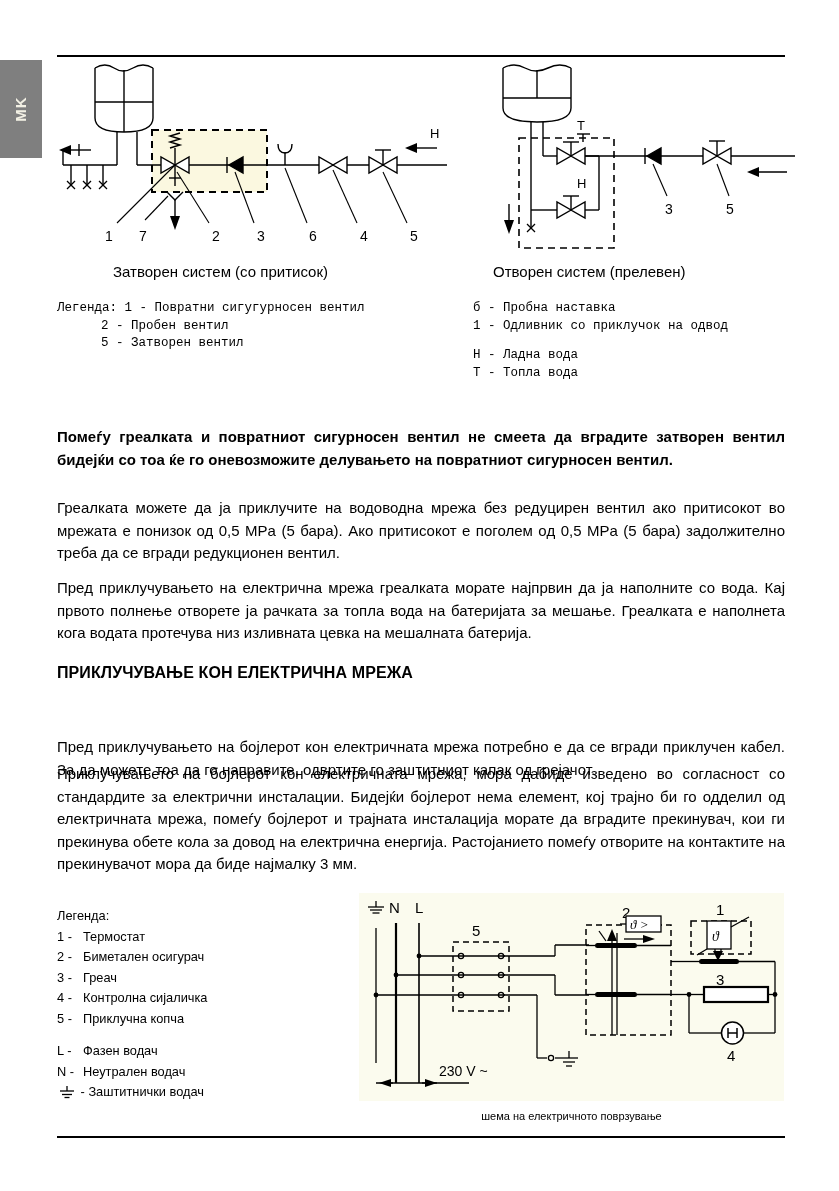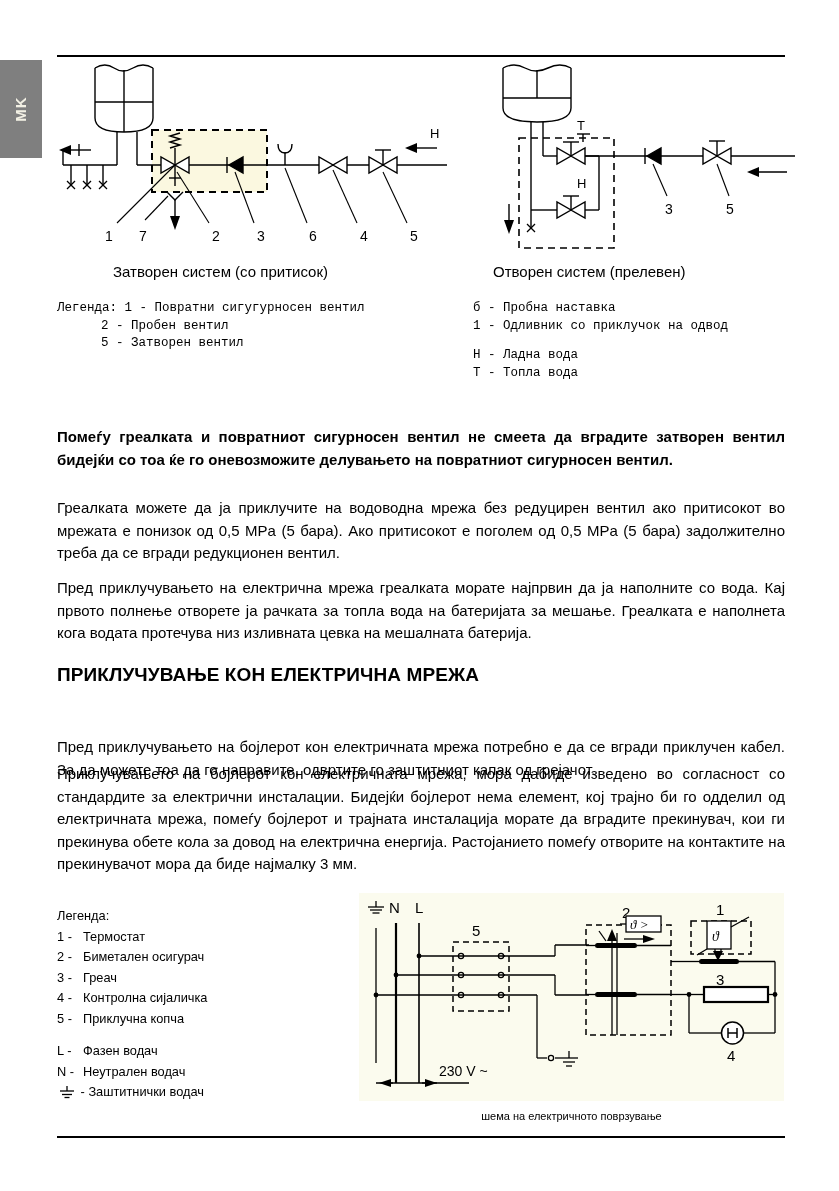--- a/index.html
+++ b/index.html
@@ -39,21 +39,21 @@
 
   
   .para{
     position:absolute;left:57px;width:728px;
     font-size:15px;line-height:22.5px;
     text-align:justify;
   }
   .para.bold{font-weight:bold;}
   .h2{
     position:absolute;left:57px;width:728px;
-    font-size:19px;font-weight:bold;letter-spacing:.1px;
+    font-size:16px;font-weight:bold;letter-spacing:.1px;
   }
 
   
   .blegend{position:absolute;left:57px;font-size:12.8px;line-height:20.5px;white-space:nowrap;}
   .blegend .row{display:block;}
   .blegend .k{display:inline-block;width:26px;}
   .blegend .k2{display:inline-block;width:26px;}
   .earth-ico{display:inline-block;vertical-align:-3px;width:20px;height:14px;}
 
   

